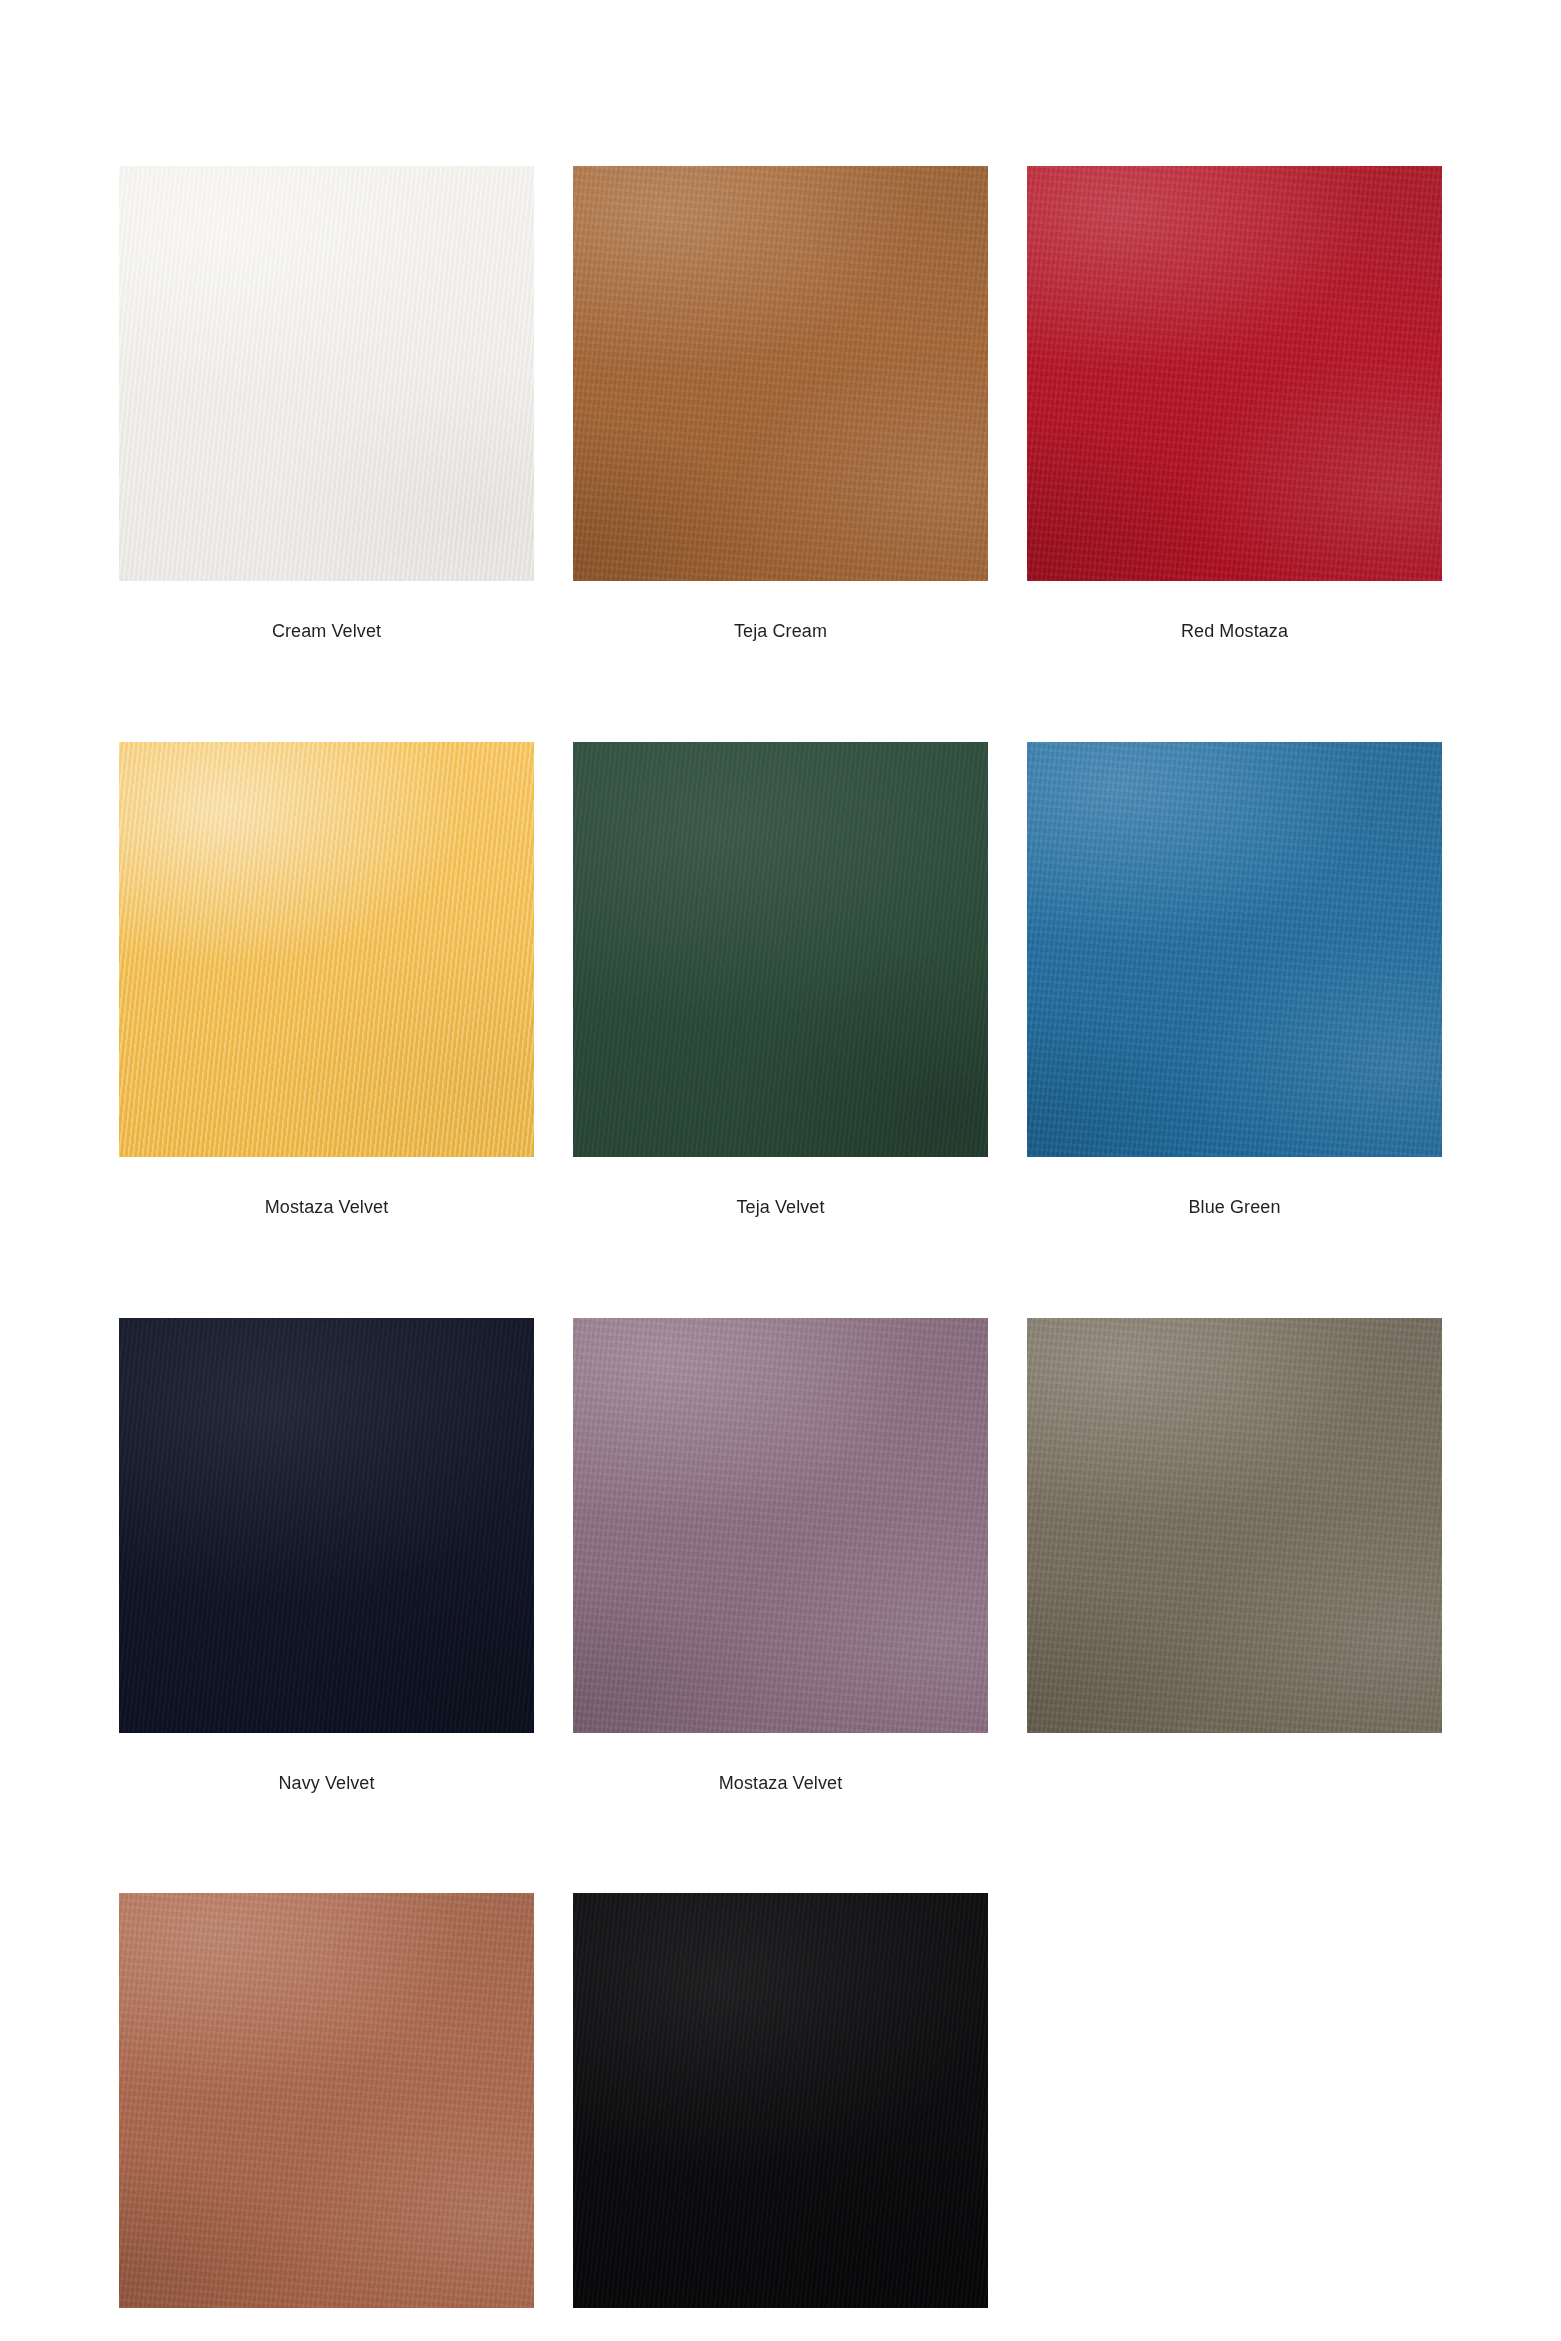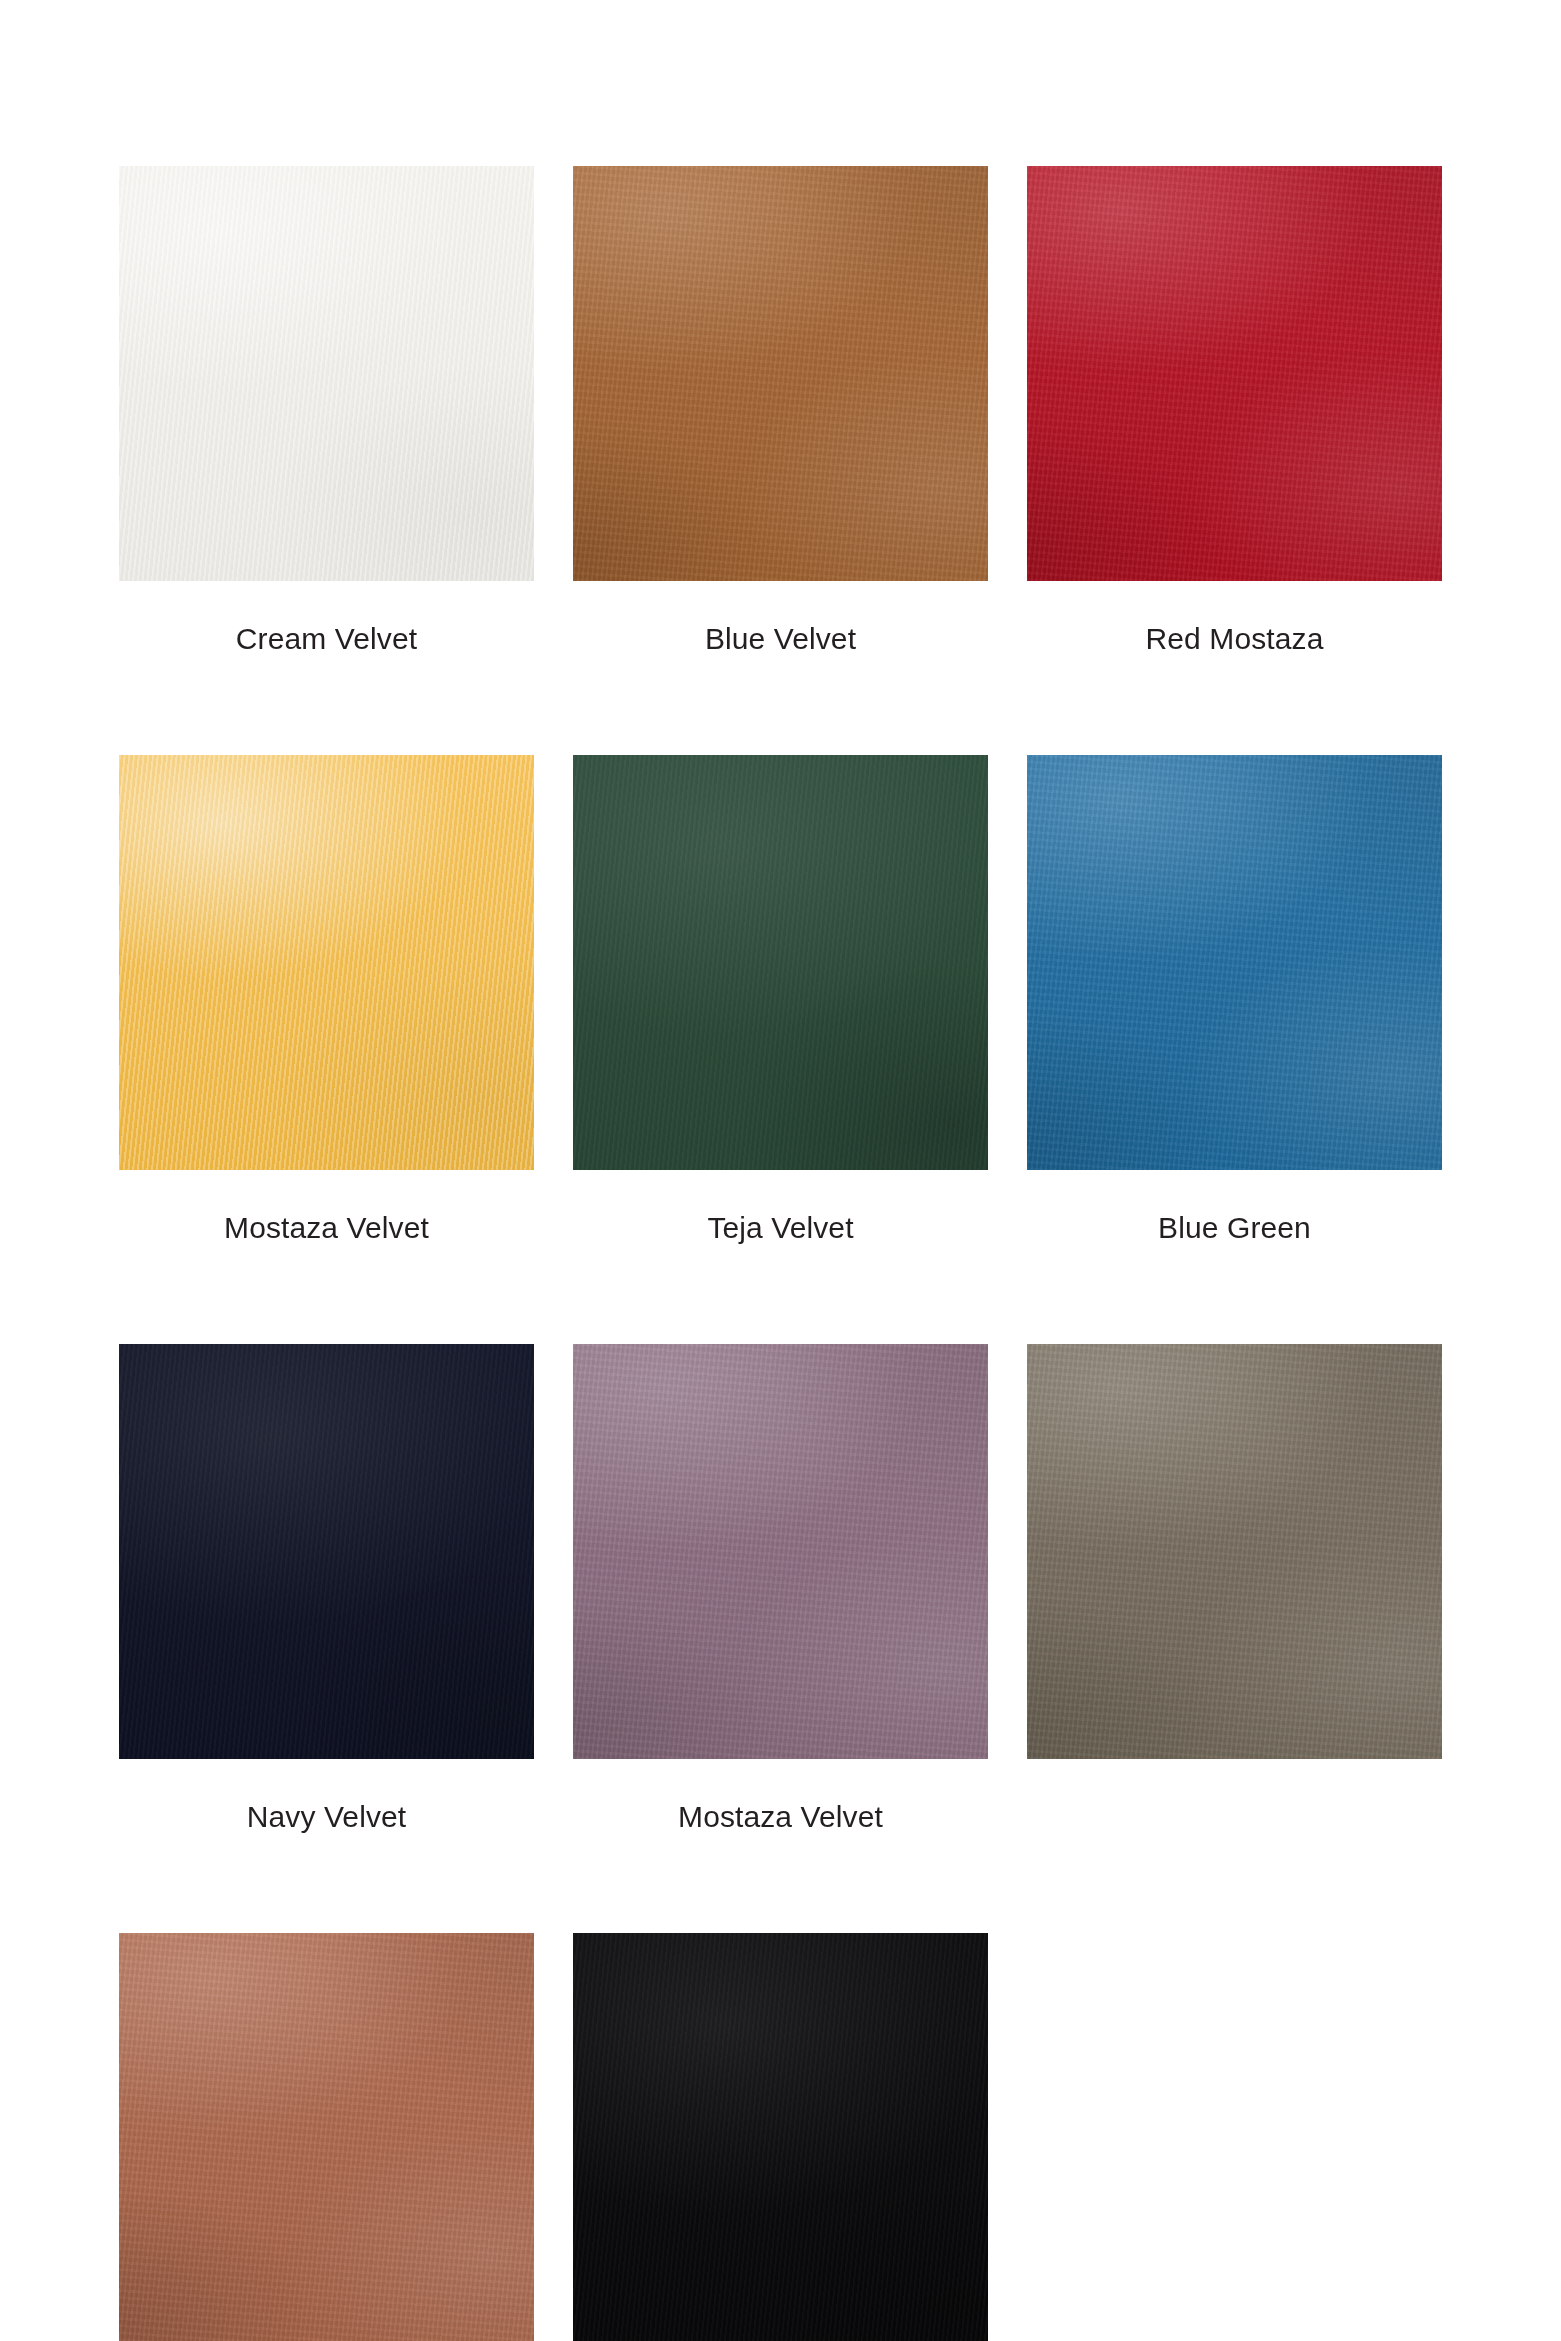--- a/index.html
+++ b/index.html
@@ -104,40 +104,40 @@
       repeating-linear-gradient(96deg,
         rgba(255,255,255,0.028) 0px,
         rgba(255,255,255,0.028) 1.6px,
         rgba(0,0,0,0.03) 2.3px,
         rgba(0,0,0,0.03) 4.7px),
       linear-gradient(180deg, rgba(255,255,255,0.03), rgba(0,0,0,0.06));
   }
 
   .swatch-label {
     margin-top: 41px;
-    font-size: 30px;
+    font-size: 18px;
     line-height: 1.1;
     color: #231f20;
     text-align: left;
     letter-spacing: 0.1px;
     font-weight: 400;
   }
 </style>
 </head>
 <body>
 
 <div class="palette-page">
   <div class="swatch-grid">
       <div class="swatch-card">
         <div class="swatch-chip is-light" style="background-color: rgb(243, 241, 236);"></div>
         <div class="swatch-label">Cream Velvet</div>
       </div>
       <div class="swatch-card">
         <div class="swatch-chip" style="background-color: rgb(169, 103, 51);"></div>
-        <div class="swatch-label">Blue Velvet</div>
+        <div class="swatch-label">Teja Cream</div>
       </div>
       <div class="swatch-card">
         <div class="swatch-chip" style="background-color: rgb(186, 16, 34);"></div>
         <div class="swatch-label">Red Mostaza</div>
       </div>
       <div class="swatch-card">
         <div class="swatch-chip is-light" style="background-color: rgb(246, 188, 67);"></div>
         <div class="swatch-label">Mostaza Velvet</div>
       </div>
       <div class="swatch-card">

